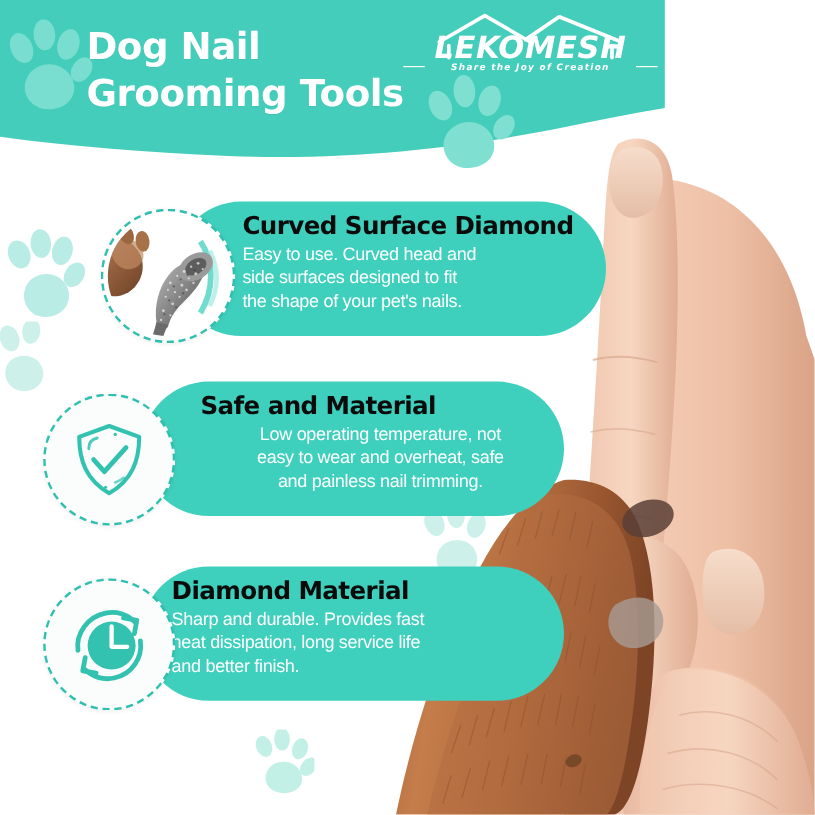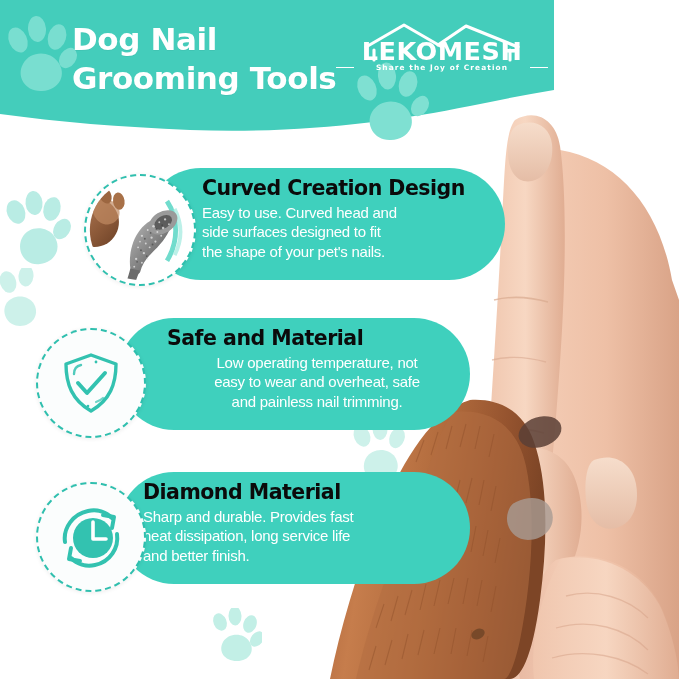--- a/index.html
+++ b/index.html
@@ -27,23 +27,23 @@
     font-size:31px; line-height:39px;
     letter-spacing:-0.4px;
     text-shadow:0 1px 0 rgba(0,0,0,0.04);
     white-space:pre-line;
     z-index:4;
   }
   .header-paw { position:absolute; z-index:2; }
 
   
   .logo {
-    position:absolute; right:22px; top:20px;
+    position:absolute; right:22px; top:8px;
     width:180px; height:66px; z-index:5;
-    display:flex; flex-direction:column; align-items:center;
+    display:flex; flex-direction:column; align-items:center;font-style:italic;
   }
   .logo-mark { width:180px; height:42px; display:block; }
   .logo-tagline-row {
     display:flex; align-items:center; justify-content:center;
     gap:22px; width:180px; margin-top:1px;
   }
   .logo-rule { height:1.4px; width:18px; background:#ffffff; flex:none; }
   .logo-tagline {
     color:#ffffff; font-size:7.4px; letter-spacing:1.1px;
     font-family:"DejaVu Sans", sans-serif; font-weight:bold;
@@ -322,21 +322,21 @@
         <span class="logo-rule"></span>
         <span class="logo-tagline">Share the Joy of Creation</span>
         <span class="logo-rule"></span>
       </div>
     </div>
   </div>
 
   <div class="card">
     <div class="pill" style="left:145px; top:168px; width:360px; height:112px;"></div>
     <div class="pill-text" style="left:202px; top:176px; width:300px;">
-      <div class="card-title">Curved Creation Design</div>
+      <div class="card-title">Curved Surface Diamond</div>
       <div class="card-desc" style="margin-top:3px;">Easy to use. Curved head and
 side surfaces designed to fit
 the shape of your pet's nails.</div>
     </div>
 
     <div class="icon-circle photo" style="left:84px; top:174px; width:112px; height:112px;">
       <svg class="icon-svg prod-photo" viewBox="0 0 112 112">
         <defs>
           <clipPath id="c1">
               <circle cx="56" cy="56" r="52"></circle>

